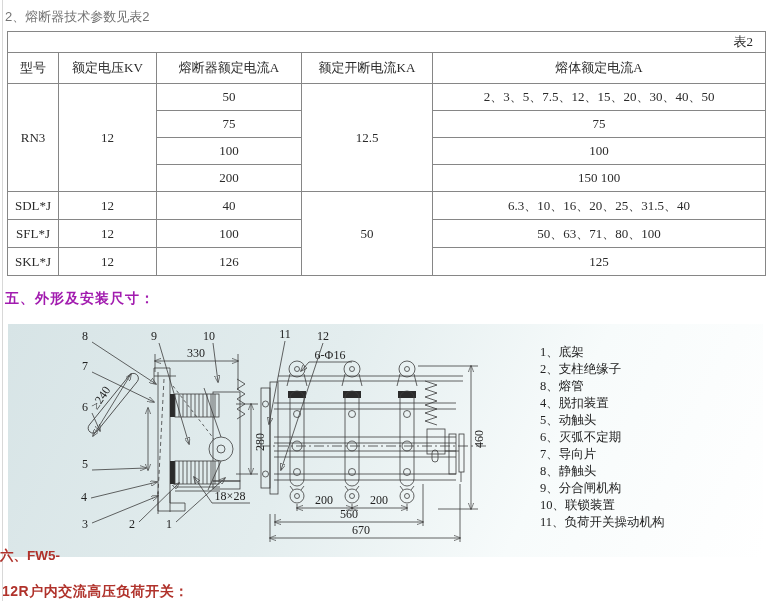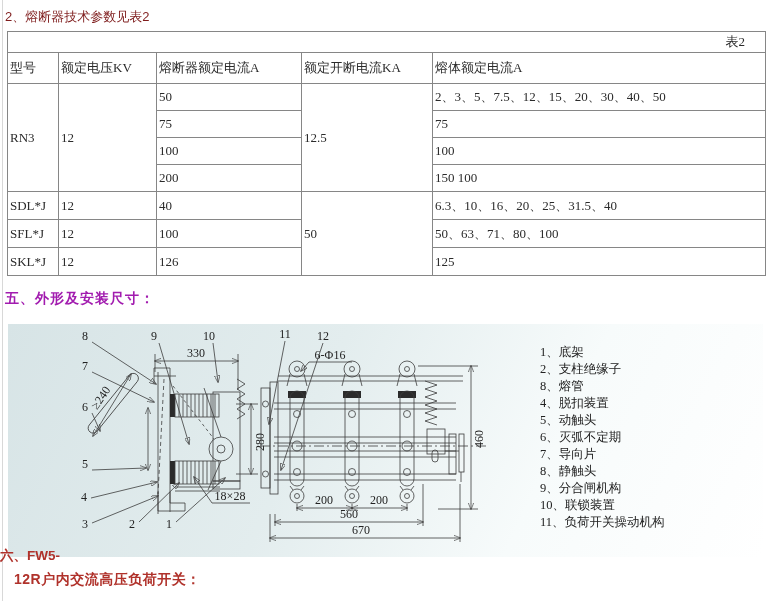--- a/index.html
+++ b/index.html
@@ -1,47 +1,47 @@
 <!DOCTYPE html>
 <html><head>
 <meta charset="utf-8">
 <style>
   html,body{margin:0;padding:0;}
   body{
     width:771px;height:601px;position:relative;background:#ffffff;
     font-family:"Liberation Sans",sans-serif;overflow:hidden;
   }
   .left-rule{position:absolute;left:2px;top:0;width:1px;height:601px;background:#d8d8d8;}
-  .page-title{margin:8px 0 0 5px;font-size:13px;color:#7f1d1d;}
+  .page-title{margin:8px 0 0 5px;font-size:13px;color:#737373;}
   table.params{
     border-collapse:collapse;table-layout:fixed;width:758px;margin:5px 0 0 7px;
     font-family:"Liberation Serif",serif;font-size:13px;color:#2b2b2b;
   }
-  table.params td{border:1px solid #868686;text-align:left;height:26px;padding:0 2px;overflow:hidden;}
-  table.params tr.cap td{height:20px;text-align:right;padding-right:20px;}
+  table.params td{border:1px solid #868686;text-align:center;height:26px;padding:0 2px;overflow:hidden;}
+  table.params tr.cap td{height:20px;text-align:right;padding-right:12px;}
   table.params tr.hd td{height:30px;}
   table.params tr.b td{height:27px;}
   .red-heading{font-size:14px;font-weight:bold;color:#a21caf;margin:14px 0 0 5px;letter-spacing:1px;}
   .diagram{
     position:relative;width:755px;height:233px;margin:16px 0 0 8px;
     background:linear-gradient(115deg,#d7e4e6 0%,#e3edee 40%,#f7fbfb 70%,#ffffff 100%);
   }
   .dg{position:absolute;left:0;top:0;}
   .dg line,.dg path,.dg rect,.dg circle,.dg polyline{stroke:#3c3c3c;stroke-width:0.8;fill:none;}
   .dg rect.fill,.dg path.fill{fill:#2b2b2b;stroke:none;}
   .dg text{font-family:"Liberation Serif",serif;font-size:12px;fill:#222;stroke:none;}
   .legend{
     position:absolute;left:532px;top:20px;font-family:"Liberation Serif",serif;
     font-size:12.5px;line-height:17px;color:#222;white-space:nowrap;
   }
   .six-heading{
     position:relative;margin-top:-10px;text-align:left;padding-right:6px;
     font-size:13.5px;font-weight:bold;color:#b0322b;
   }
-  .bottom-heading{margin:6px 0 0 2px;font-size:14px;font-weight:bold;color:#b0322b;letter-spacing:0.5px;padding-left:12px;}
+  .bottom-heading{margin:18px 0 0 2px;font-size:14px;font-weight:bold;color:#b0322b;letter-spacing:0.5px;}
 </style>
 </head>
 <body>
 
 <div class="left-rule"></div>
 
 <div class="page-title">2、熔断器技术参数见表2</div>
 
 <table class="params">
   <colgroup>

